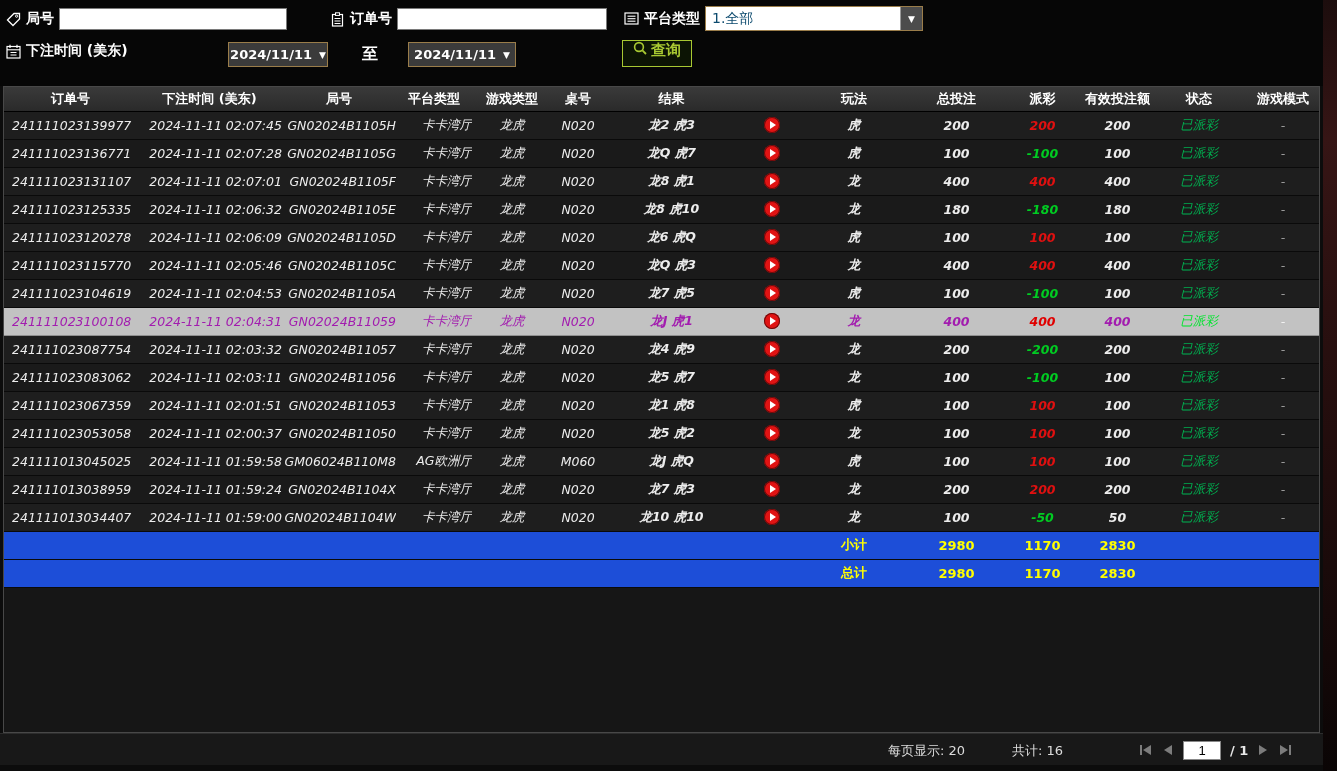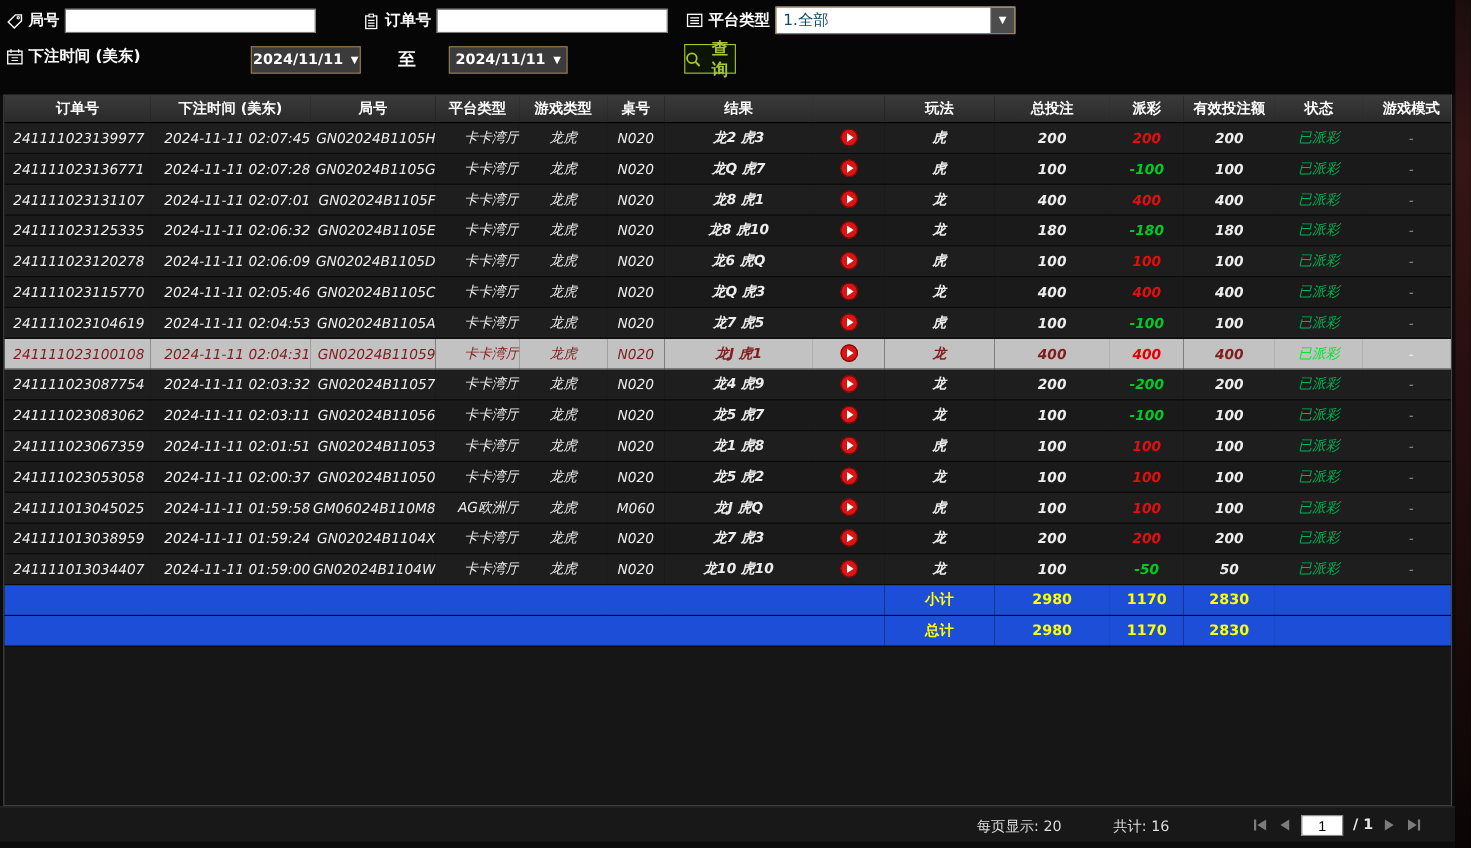--- a/index.html
+++ b/index.html
@@ -24,22 +24,22 @@
   .select-value { flex:1; color:#0c4a6e; font-size:14px; padding-left:6px; }
   .select-arrow { width:22px; height:100%; background:#4c4c4c; color:#fff; font-size:9px;
     display:flex; align-items:center; justify-content:center; border-left:1px solid #999; }
   #grp-time { left:6px; top:42px; }
   .datepicker { display:flex; align-items:center; justify-content:center; gap:7px; height:25px;
     background:#3b3b3b; border:1px solid var(--gold-border,#9a7d4a); color:#fff; font-weight:bold;
     font-size:13px; cursor:pointer; }
   #dp-from { position:absolute; left:228px; top:42px; width:100px; }
   #to-label { position:absolute; left:362px; top:44px; color:#fff; font-weight:bold; font-size:16px; }
   #dp-to { position:absolute; left:408px; top:42px; width:108px; }
-  .query-btn { position:absolute; left:622px; top:40px; width:47px; height:27px;
-    display:flex; align-items:center; justify-content:center; gap:4px;
+  .query-btn { position:absolute; left:622px; top:40px; width:70px; height:27px;
+    display:flex; align-items:flex-start; justify-content:center; gap:4px;
     background:#0c1404; border:1px solid var(--accent-green,#a8c832);
     color:var(--accent-green,#a8c832); font-size:15px; font-weight:bold; cursor:pointer; }
   .icon { display:inline-flex; align-items:center; justify-content:center; }
 
   
   .table-area { position:absolute; left:3px; top:86px; width:1317px; height:647px;
     border:1px solid #484848; background:#161616; overflow:hidden; }
   table { width:100%; border-collapse:collapse; table-layout:fixed; }
   thead th { background:linear-gradient(#3a3a3a,#2a2a2a); color:#fff; font-weight:bold; font-size:13px;
     height:24px; border-bottom:1px solid #000; text-align:center; overflow:hidden; white-space:nowrap; }
@@ -48,21 +48,21 @@
   tbody tr { background:#1e1e1e; cursor:pointer;font-style:italic; }
   tbody tr:nth-child(even) { background:#1a1a1a; }
   .c-order { text-align:left; padding-left:8px; }
   .c-time, .c-round, .c-platform { text-align:right; }
   .c-result { font-weight:bold; }
   .c-method, .c-total, .c-valid, .c-payout { font-weight:bold; }
   .c-payout.pos { color:var(--payout-pos,#e01010); }
   .c-payout.neg { color:var(--payout-neg,#00cc22); }
   .c-status { color:var(--status-green,#00b050); }
   .c-mode { color:#9a9a9a; }
-  tr.selected td { background:var(--selected-row-bg,#c2c2c2); color:#7f1d1d; border-bottom-color:#8f8f8f; }
+  tr.selected td { background:var(--selected-row-bg,#c2c2c2); color:#a21caf; border-bottom-color:#8f8f8f; }
   tr.selected .c-status { color:#00e62e; }
   tr.selected .c-payout.pos { color:#e00000; }
   tr.selected .c-mode { color:#f2f2f2; }
   .play-btn { display:inline-flex; width:16px; height:16px; border-radius:50%;
     background:var(--play-red,#e01313); align-items:center; justify-content:center;
     vertical-align:middle; cursor:pointer; box-shadow:0 0 0 1px #6b0a0a inset; }
   .play-tri { width:0; height:0; border-left:6px solid #fff; border-top:4px solid transparent;
     border-bottom:4px solid transparent; margin-left:2px; }
   .total-row td { background:#1d4ed8; color:var(--totals-yellow,#ffff00); font-weight:bold; font-size:13px; }
 

